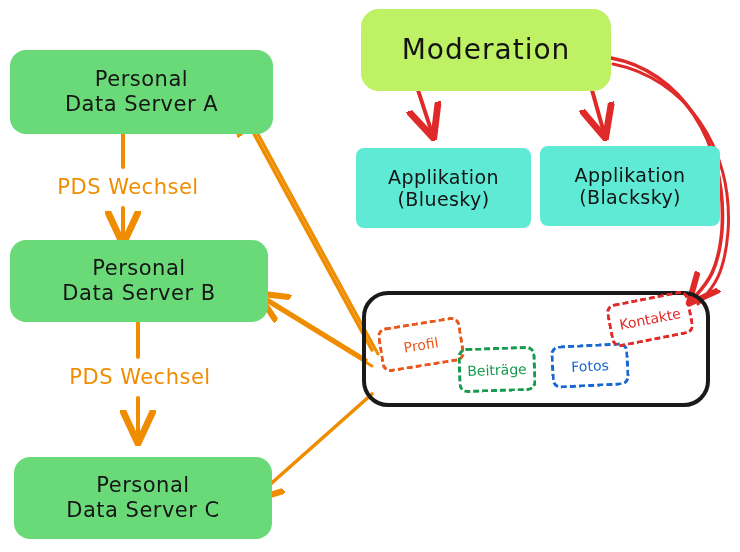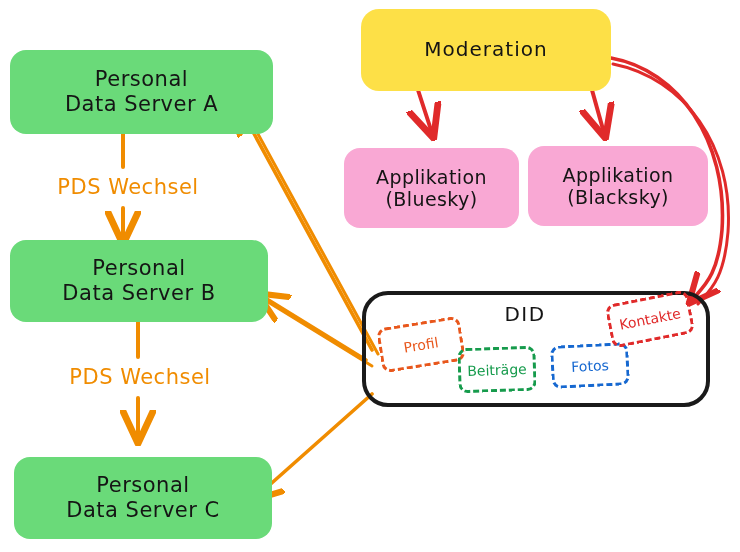--- a/index.html
+++ b/index.html
@@ -29,32 +29,33 @@
   }
   .node-green {
     background: #6ada79;
     border-radius: 16px;
     color: #151515;
     font-size: 21px;
     letter-spacing: 0.5px;
     justify-content: center;
   }
   .node-red {
-    background: #fde047;
+    background: #bef264;
     border-radius: 18px;
     color: #141414;
-    font-size: 20px;
+    font-size: 28px;
     letter-spacing: 1px;
   }
   .node-blue {
-    background: #f9a8d4;
-    border-radius: 16px;
+    background: #5eead4;
+    border-radius: 8px;
     color: #141414;
     font-size: 19px;
     letter-spacing: 0.4px;
+    margin-left: 12px;
   }
   .did-container {
     position: absolute;
     left: 362px;
     top: 291px;
     width: 348px;
     height: 116px;
     border: 4px solid #1a1a1a;
     border-radius: 26px;
     background: transparent;
@@ -194,21 +195,20 @@
     <span>Applikation
 (Bluesky)</span>
   </div>
 
   <div class="node node-blue" style="left:528px; top:146px; width:180px; height:80px;">
     <span>Applikation
 (Blacksky)</span>
   </div>
 
   <div class="did-container"></div>
-  <div class="did-label">DID</div>
 
   <div class="chip chip-profil">
     <span>Profil</span>
   </div>
   <div class="chip chip-beitraege">
     <span>Beiträge</span>
   </div>
   <div class="chip chip-fotos">
     <span>Fotos</span>
   </div>

